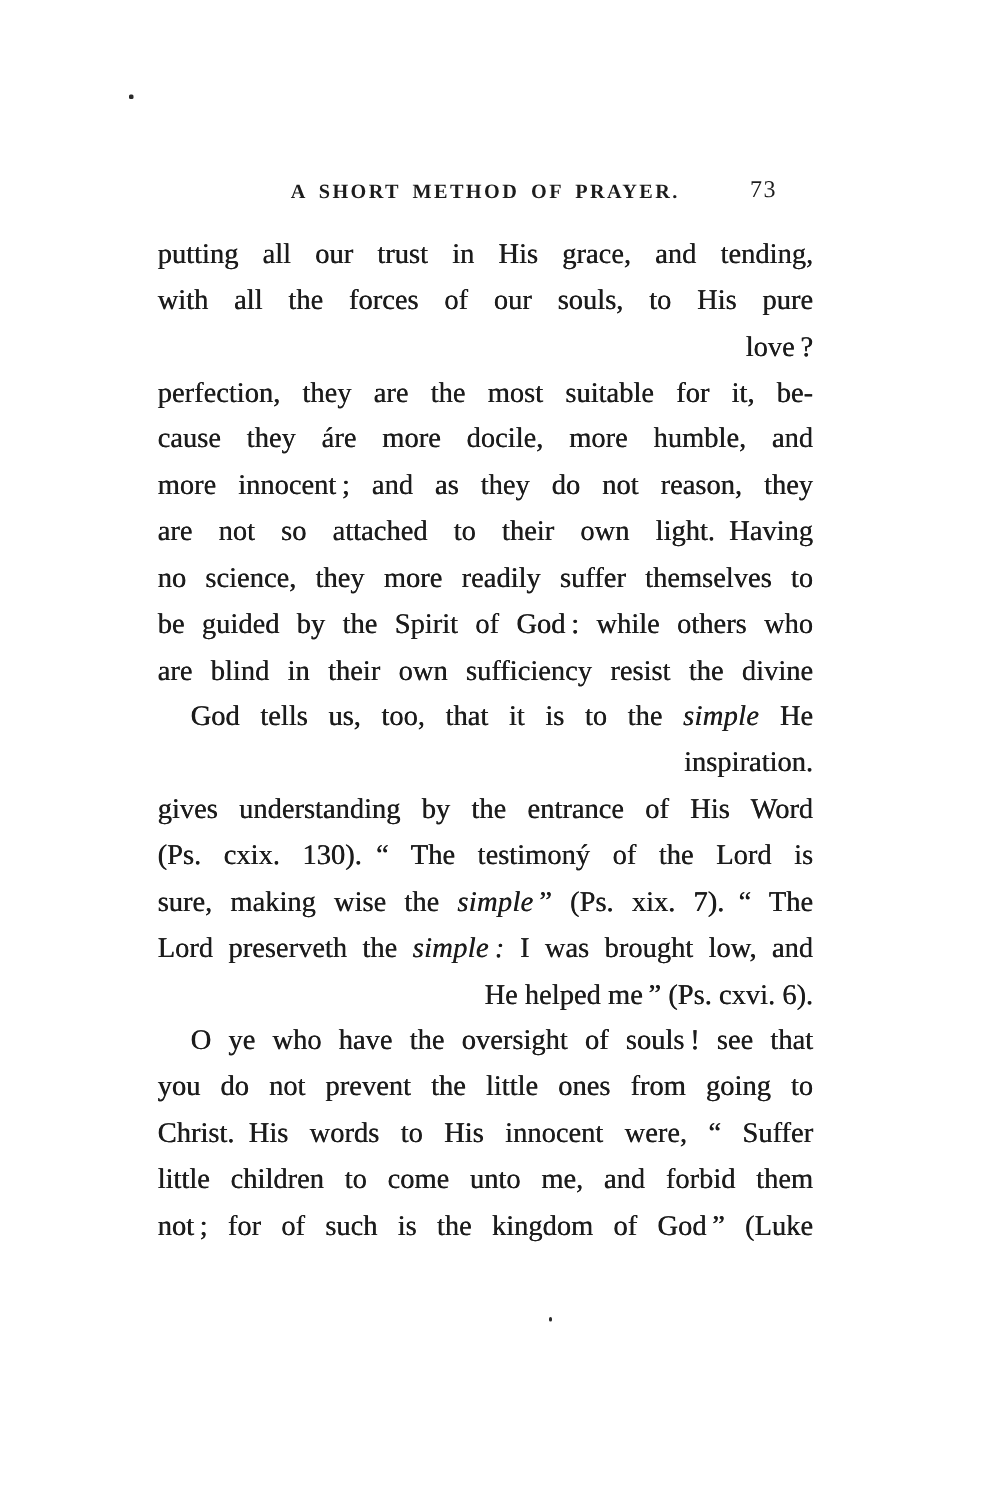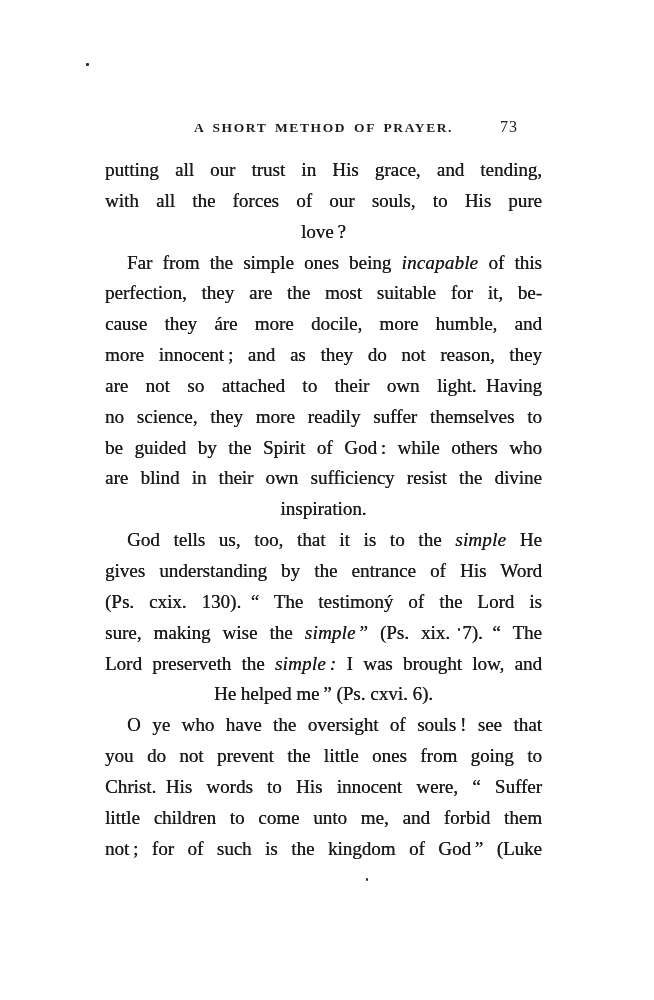--- a/index.html
+++ b/index.html
@@ -45,21 +45,21 @@
   .body-text {
     position: absolute;
     top: 155px;
     left: 105px;
     width: 437px;
     font-size: 19px;
     line-height: 30.85px;
     text-shadow: 0.25px 0 0 currentColor;
   }
   .line {
-    text-align: center;
+    text-align: right;
     white-space: nowrap;
   }
   .line.j {
     white-space: normal;
     text-align: justify;
     text-align-last: justify;
   }
   .line.indent {
     text-indent: 22px;
   }
@@ -83,30 +83,29 @@
 
   <div class="running-header">
     <span class="header-title">A SHORT METHOD OF PRAYER.</span>
     <span class="page-number">73</span>
   </div>
 
   <div class="body-text" id="body-text">
       <div class="line j"><span>putting all our trust in His grace, and tending,</span></div>
       <div class="line j"><span>with all the forces of our souls, to His pure</span></div>
       <div class="line"><span>love ?</span></div>
-      <div class="line j indent"><span>Far from the simple ones being </span><i>incapable</i><span> of this</span></div>
       <div class="line j"><span>perfection, they are the most suitable for it, be-</span></div>
       <div class="line j"><span>cause they áre more docile, more humble, and</span></div>
       <div class="line j"><span>more innocent ; and as they do not reason, they</span></div>
       <div class="line j"><span>are not so attached to their own light. Having</span></div>
       <div class="line j"><span>no science, they more readily suffer themselves to</span></div>
       <div class="line j"><span>be guided by the Spirit of God : while others who</span></div>
       <div class="line j"><span>are blind in their own sufficiency resist the divine</span></div>
+      <div class="line j indent"><span>God tells us, too, that it is to the </span><i>simple</i><span> He</span></div>
       <div class="line"><span>inspiration.</span></div>
-      <div class="line j indent"><span>God tells us, too, that it is to the </span><i>simple</i><span> He</span></div>
       <div class="line j"><span>gives understanding by the entrance of His Word</span></div>
       <div class="line j"><span>(Ps. cxix. 130). “ The testimoný of the Lord is</span></div>
       <div class="line j"><span>sure, making wise the </span><i>simple</i><span> ” (Ps. xix. 7). “ The</span></div>
       <div class="line j"><span>Lord preserveth the </span><i>simple :</i><span> I was brought low, and</span></div>
       <div class="line"><span>He helped me ” (Ps. cxvi. 6).</span></div>
       <div class="line j indent"><span>O ye who have the oversight of souls ! see that</span></div>
       <div class="line j"><span>you do not prevent the little ones from going to</span></div>
       <div class="line j"><span>Christ. His words to His innocent were, “ Suffer</span></div>
       <div class="line j"><span>little children to come unto me, and forbid them</span></div>
       <div class="line j"><span>not ; for of such is the kingdom of God ” (Luke</span></div>

